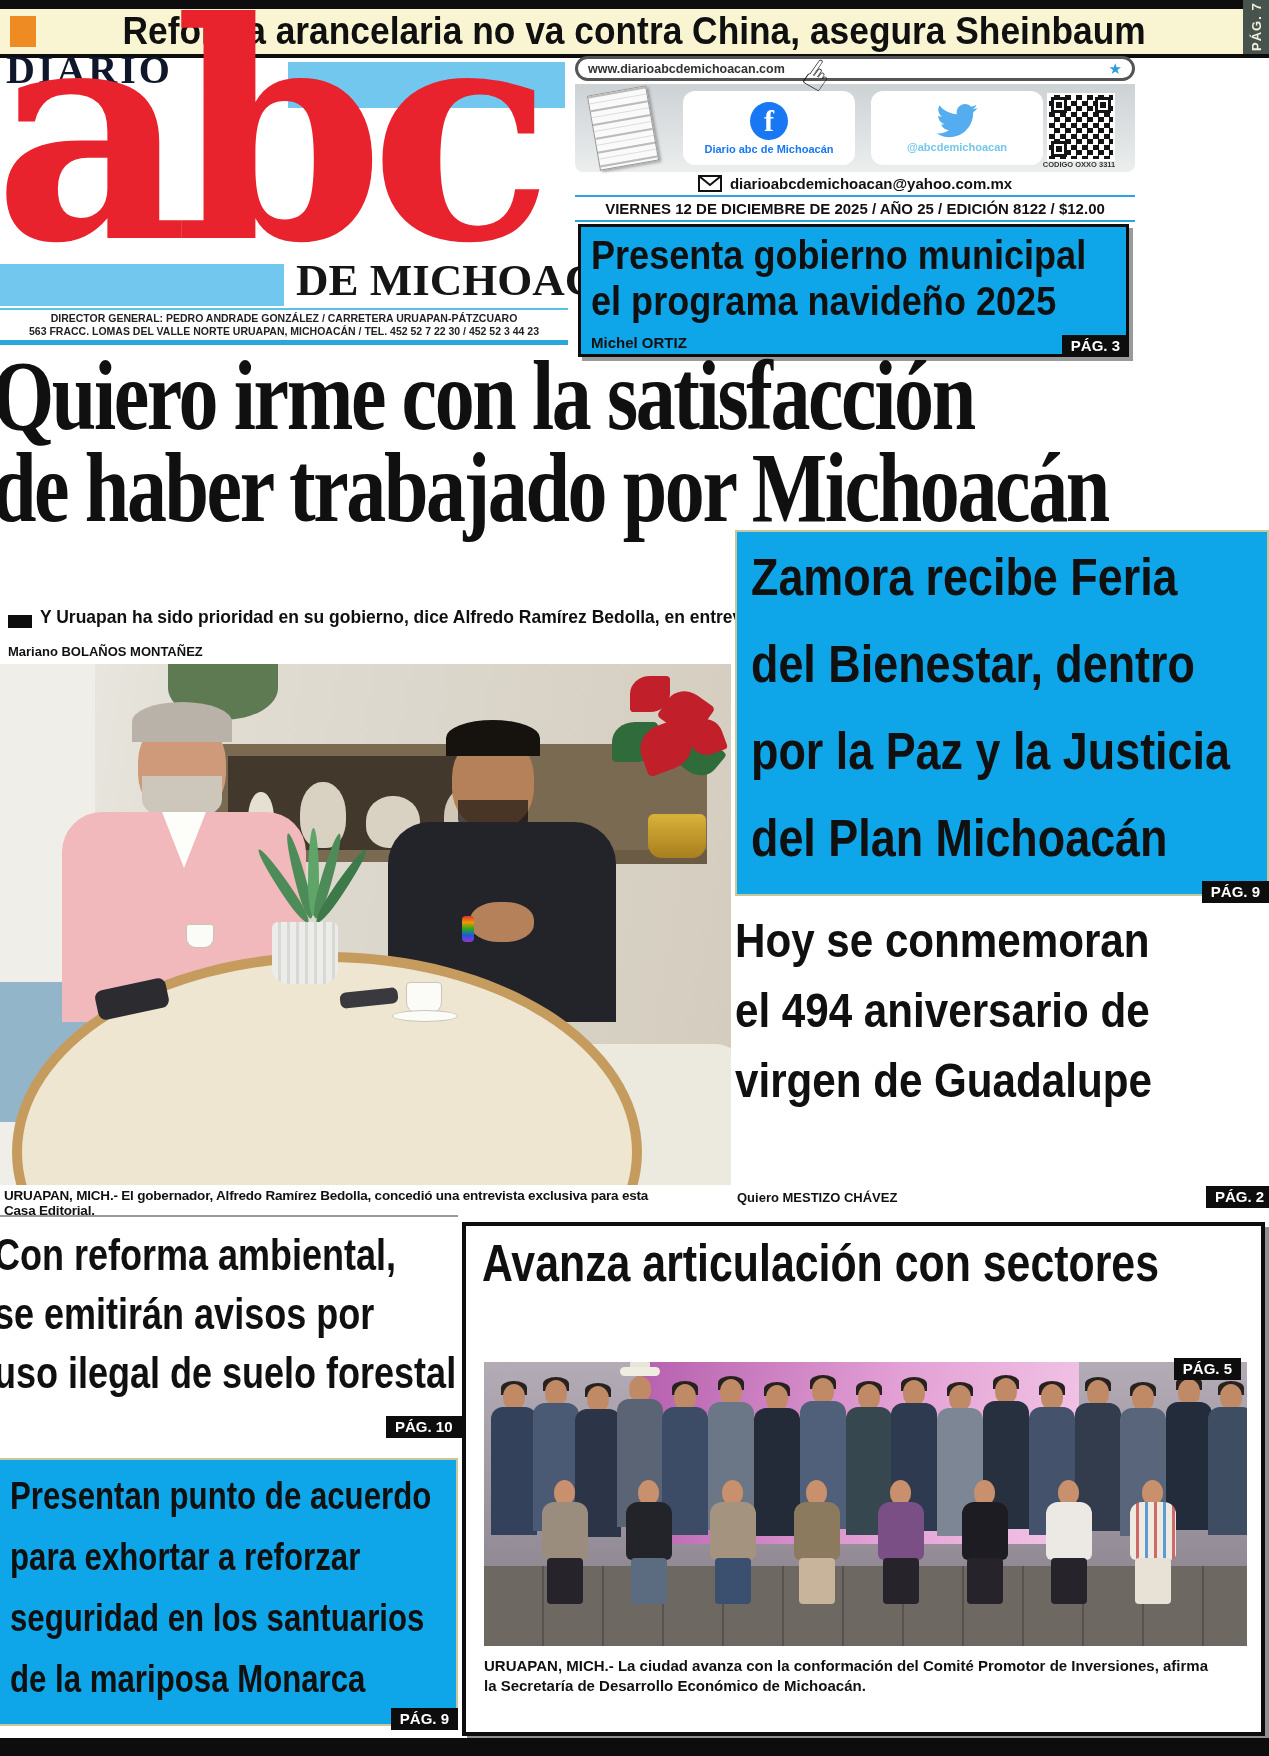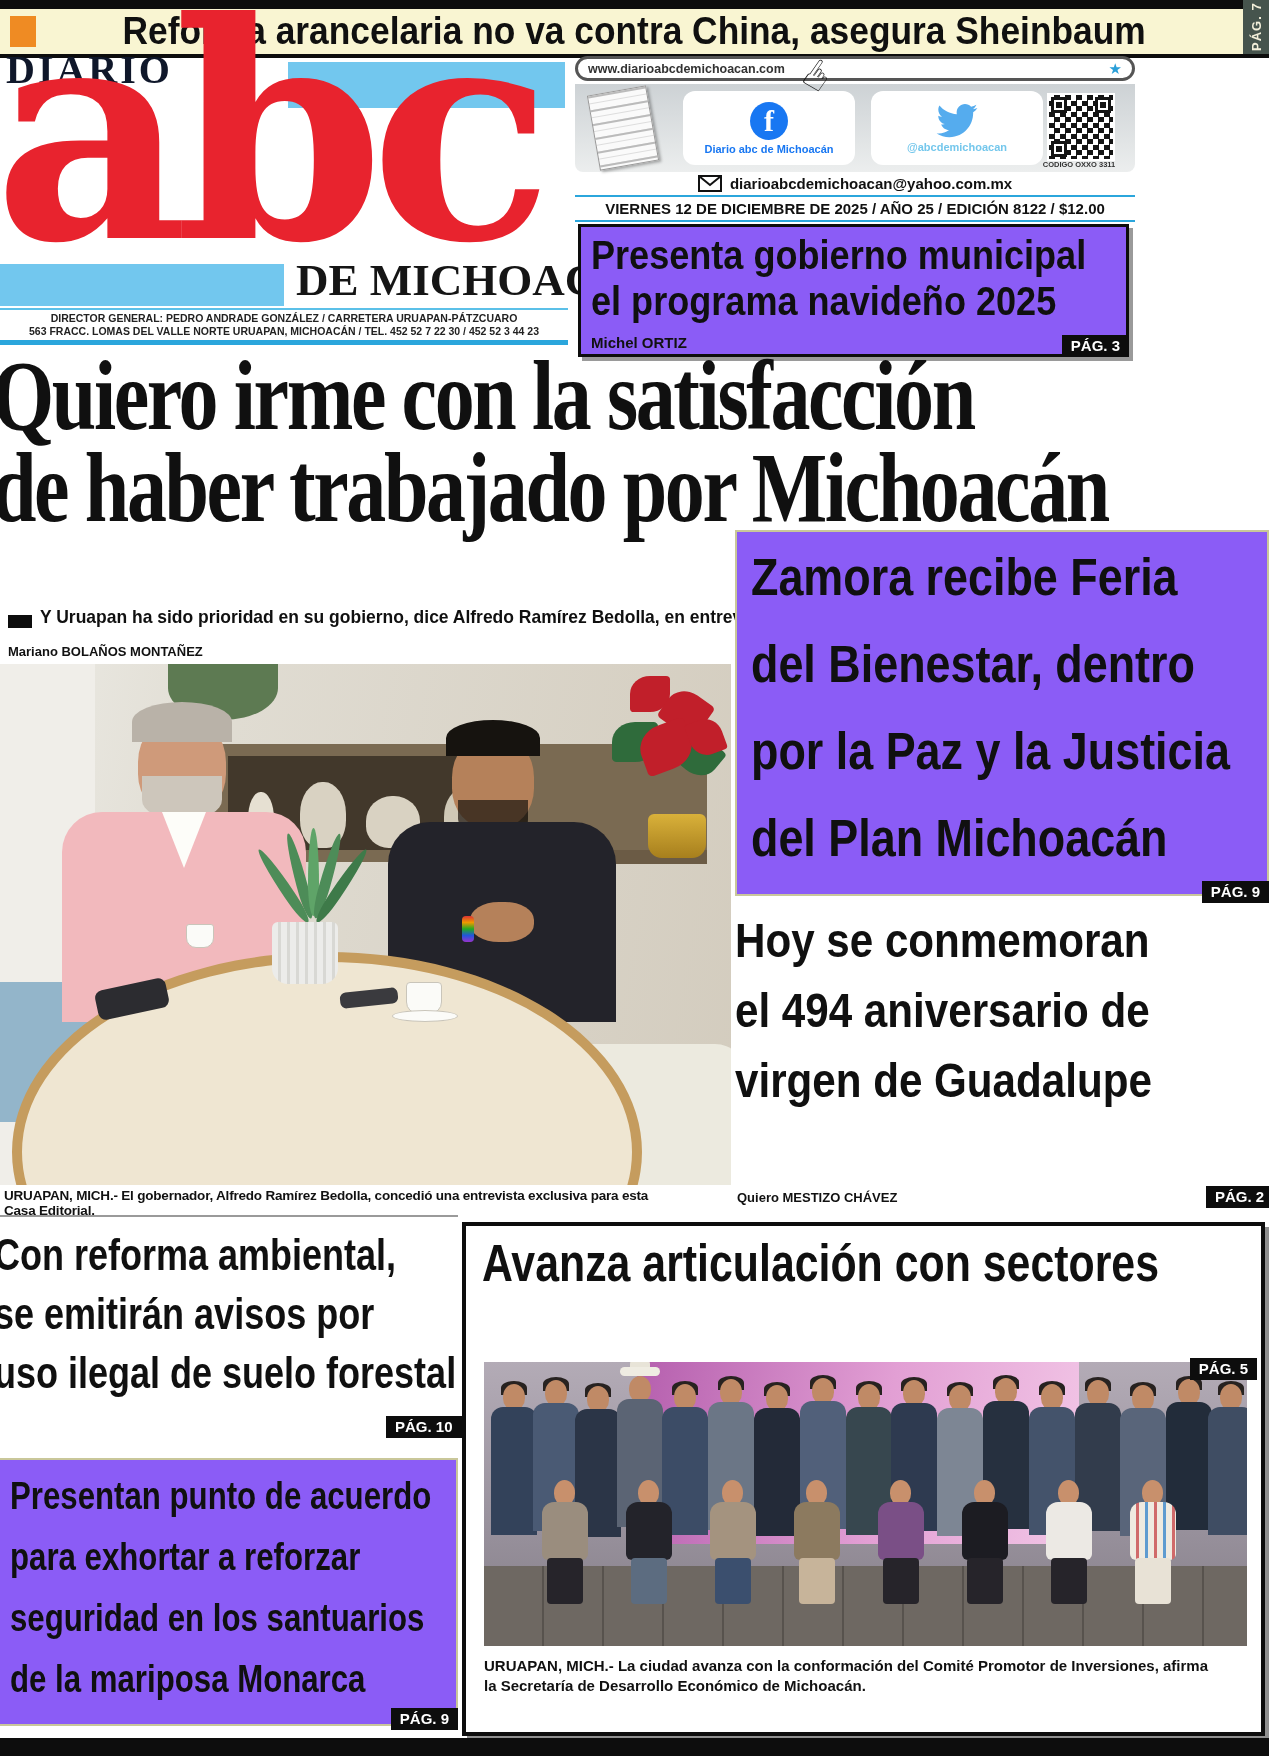--- a/index.html
+++ b/index.html
@@ -2,21 +2,21 @@
 <html><head>
 <meta charset="utf-8">
 <style>
   html,body{margin:0;padding:0;background:#444;}
   .page{position:relative;width:1269px;height:1756px;background:#fff;overflow:hidden;
         font-family:"Liberation Sans",sans-serif;color:#111;margin:0 auto;}
   .abs{position:absolute;}
   .cond{display:inline-block;transform-origin:left center;white-space:nowrap;font-weight:bold;color:#101010;}
   .pg{position:absolute;background:#0d0d0d;color:#fff;font-weight:bold;font-size:15px;
       padding:2px 9px 3px;letter-spacing:0;white-space:nowrap;}
-  .creambox{background:#8b5cf6;}
+  .creambox{background:#0ea5e9;}
   
   .topbar{left:0;top:0;width:1269px;height:9px;background:#0d0d0d;}
   .banner{left:0;top:9px;width:1269px;height:45px;background:#f9f5d2;border-bottom:4px solid #0d0d0d;
           display:flex;align-items:center;}
   .banner-bullet{position:absolute;left:10px;top:7px;width:26px;height:31px;background:#ef8b23;}
   .banner-head{margin:0 auto;font-size:38px;transform:scaleX(.93);transform-origin:center;}
   .banner-tab{left:1243px;top:0;width:26px;height:54px;background:#46544d;color:#f3efda;
               font-weight:bold;font-size:13px;writing-mode:vertical-rl;transform:rotate(180deg);
               display:flex;align-items:center;justify-content:center;letter-spacing:1px;}
   
@@ -428,18 +428,18 @@
           <div class="bd" style="background:#ece9e4;"></div>
           <div class="lg"></div>
         </div>
       <div class="sit" style="left:84%;top:118px;">
           <div class="hr" style="background:#8d8478;"></div>
           <div class="hd"></div>
           <div class="bd" style="background:repeating-linear-gradient(90deg,#efeae0 0 6px,#d06a6a 6px 9px,#efeae0 9px 15px,#5f9bd0 15px 18px);"></div>
           <div class="lg" style="background:#e8e2d6;"></div>
         </div>
     </div>
-    <div class="pg" style="right:4px;top:132px;">PÁG. 5</div>
+    <div class="pg" style="right:20px;top:132px;">PÁG. 5</div>
     <div class="caption2">URUAPAN, MICH.- La ciudad avanza con la conformación del Comité Promotor de Inversiones, afirma la Secretaría de Desarrollo Económico de Michoacán.</div>
   </div>
 
   <div class="abs bottombar"></div>
 </div>
 
 </body></html>

